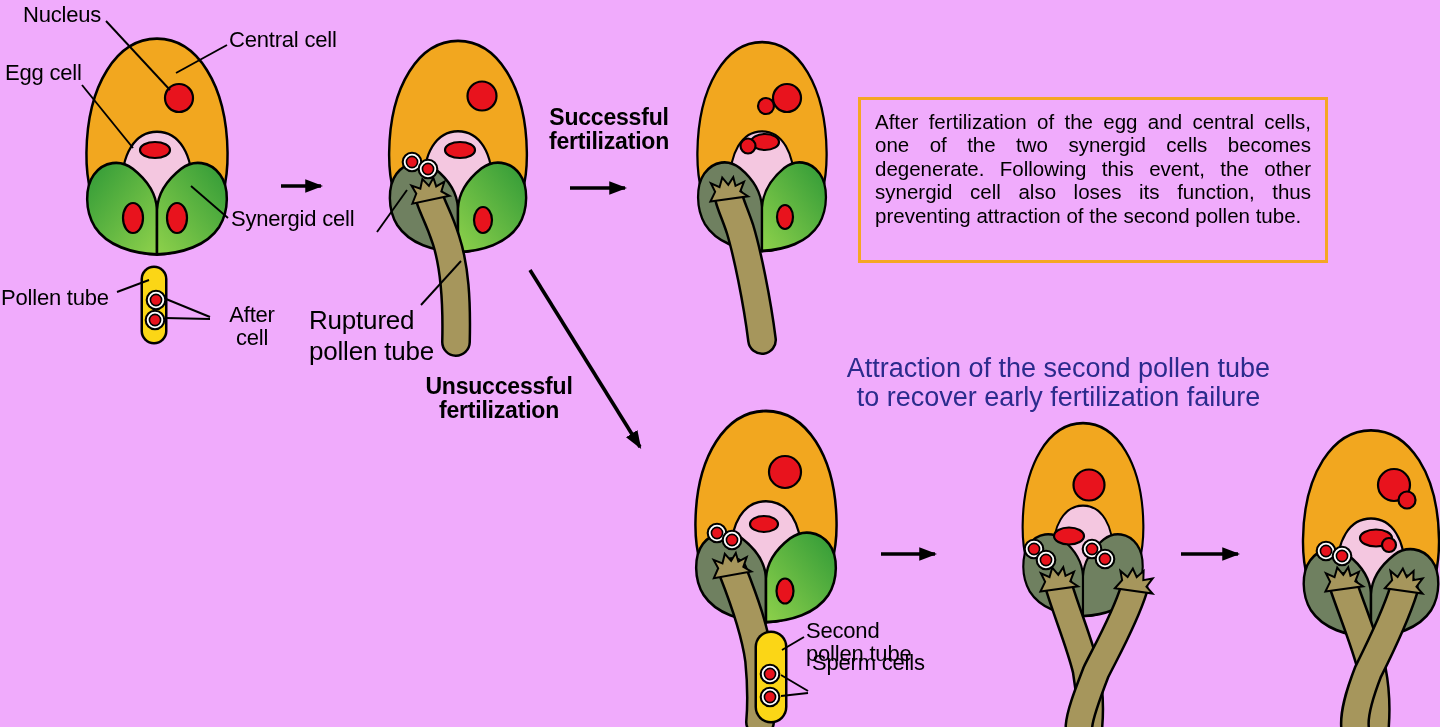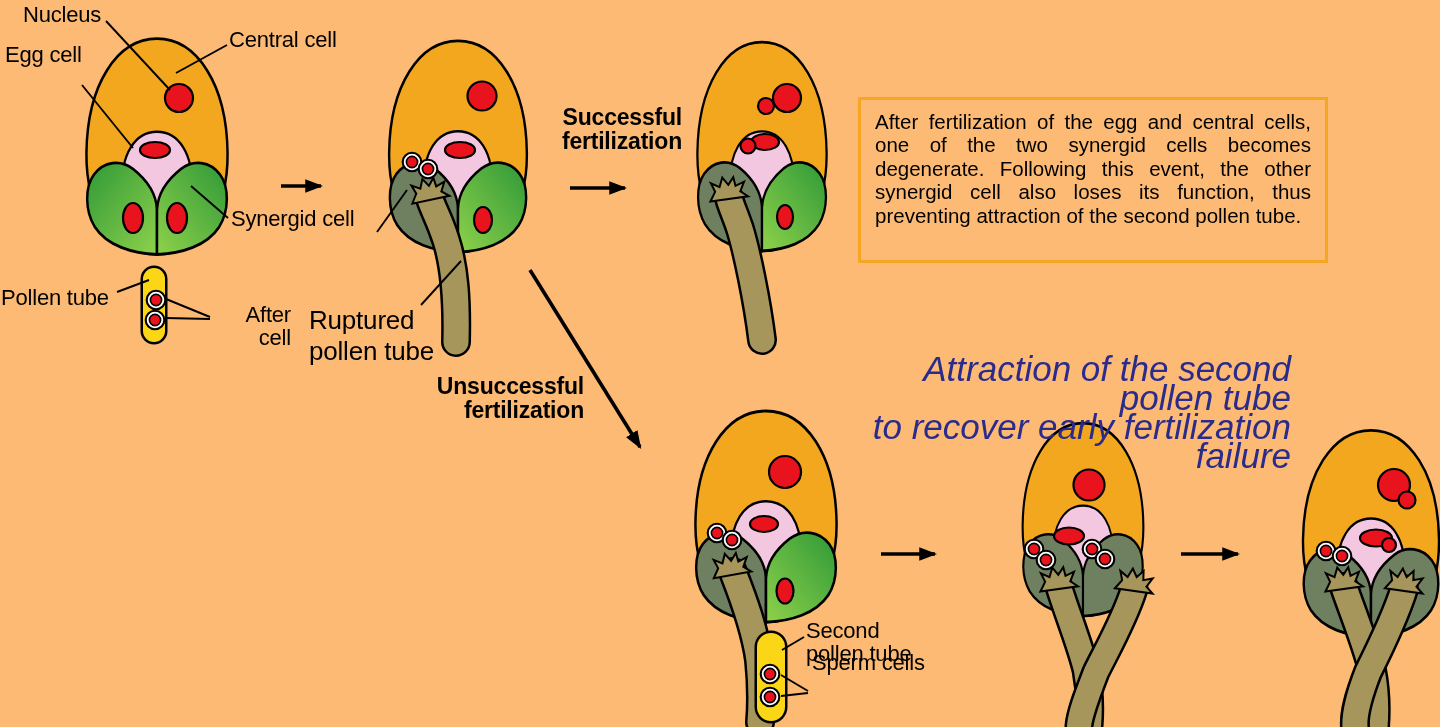--- a/index.html
+++ b/index.html
@@ -1,39 +1,39 @@
 <!DOCTYPE html>
 <html style="--c-outline: #000000; --c-ovule_body: #F2A71F; --c-egg_cell: #F4C7E0; --c-nucleus_red: #E8131D; --c-synergid_green_dark: #2F9937; --c-synergid_green_light: #8ED14B; --c-synergid_degenerated: #6F8060; --c-pollen_tube_yellow: #FBD616; --c-pollen_tube_olive: #A6965C; --c-info_box_border: #F5A623; --c-heading_blue: #2B2B8C;"><head>
 <meta charset="utf-8">
 <style>
   html,body{margin:0;padding:0;background:#fff;}
-  #stage{position:relative;width:1440px;height:727px;background:#fdba74;overflow:hidden;
+  #stage{position:relative;width:1440px;height:727px;background:#f0abfc;overflow:hidden;
          font-family:"Liberation Sans","DejaVu Sans",sans-serif;color:#000;}
   #scene{position:absolute;left:0;top:0;}
 
   
   .body{fill:var(--c-ovule_body);stroke:var(--c-outline);stroke-width:3;}
   .egg{fill:var(--c-egg_cell);stroke:var(--c-outline);stroke-width:2.6;}
   .pgreen{fill:url(#gg);stroke:var(--c-outline);stroke-width:3;}
   .pdark{fill:var(--c-synergid_degenerated);stroke:var(--c-outline);stroke-width:3;}
   #gs1{stop-color:var(--c-synergid_green_dark);}
   #gs2{stop-color:var(--c-synergid_green_light);}
   .nuc{fill:var(--c-nucleus_red);stroke:var(--c-outline);stroke-width:2.2;}
   .tube-o{fill:none;stroke:var(--c-outline);stroke-linecap:round;}
   .tube-f{fill:none;stroke:var(--c-pollen_tube_olive);stroke-linecap:round;}
   .tube-fy{fill:none;stroke:var(--c-pollen_tube_yellow);stroke-linecap:round;}
   .lead{stroke:var(--c-outline);stroke-width:1.9;fill:none;}
   .arr{stroke:var(--c-outline);stroke-width:3.6;fill:none;}
 
   
   .lbl{position:absolute;font-size:22px;line-height:22.5px;white-space:pre-line;
        letter-spacing:-0.2px;color:#000;}
-  .c{text-align:right;}
+  .c{text-align:center;}
   .b{font-weight:bold;font-size:23px;line-height:23.5px;}
-  .blue{color:var(--c-heading_blue);font-size:35px;line-height:29px;letter-spacing:0;font-style:italic;}
+  .blue{color:var(--c-heading_blue);font-size:27px;line-height:29px;letter-spacing:0;}
   #infoBox{position:absolute;left:858px;top:97px;width:470px;height:166px;
        box-sizing:border-box;border:3px solid var(--c-info_box_border);
        padding:10px 14px 0 14px;font-size:20.5px;line-height:23.4px;
        text-align:justify;color:#000;}
 </style>
 </head>
 <body>
 
 <div id="stage">
 
@@ -188,21 +188,21 @@
   <path class="lead" d="M117,292 L149,280"></path>
   <path class="lead" d="M210,317 L166,299"></path>
   <path class="lead" d="M210,319 L165,318"></path>
   <path class="lead" d="M804,637 L782,650"></path>
   <path class="lead" d="M808,691 L781,675"></path>
   <path class="lead" d="M808,693 L781,696"></path>
 </svg>
 
 <div class="lbl" style="left:23px;top:4px">Nucleus</div>
 <div class="lbl" style="left:229px;top:29px">Central cell</div>
-<div class="lbl" style="left:5px;top:44px">Egg cell</div>
+<div class="lbl" style="left:5px;top:62px">Egg cell</div>
 <div class="lbl" style="left:231px;top:208px">Synergid cell</div>
 <div class="lbl" style="left:309px;top:305px;font-size:26px;line-height:31px">Ruptured
 pollen tube</div>
 <div class="lbl c" style="left:213px;top:304px;width:78px">After
 cell</div>
 <div class="lbl" style="left:1px;top:287px">Pollen tube</div>
 <div class="lbl" style="left:806px;top:620px">Second
 pollen tube</div>
 <div class="lbl" style="left:812px;top:652px">Sperm cells</div>
 

